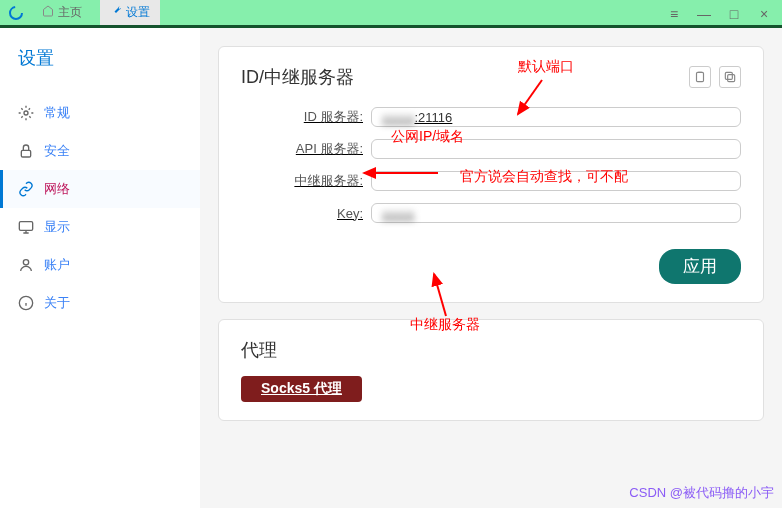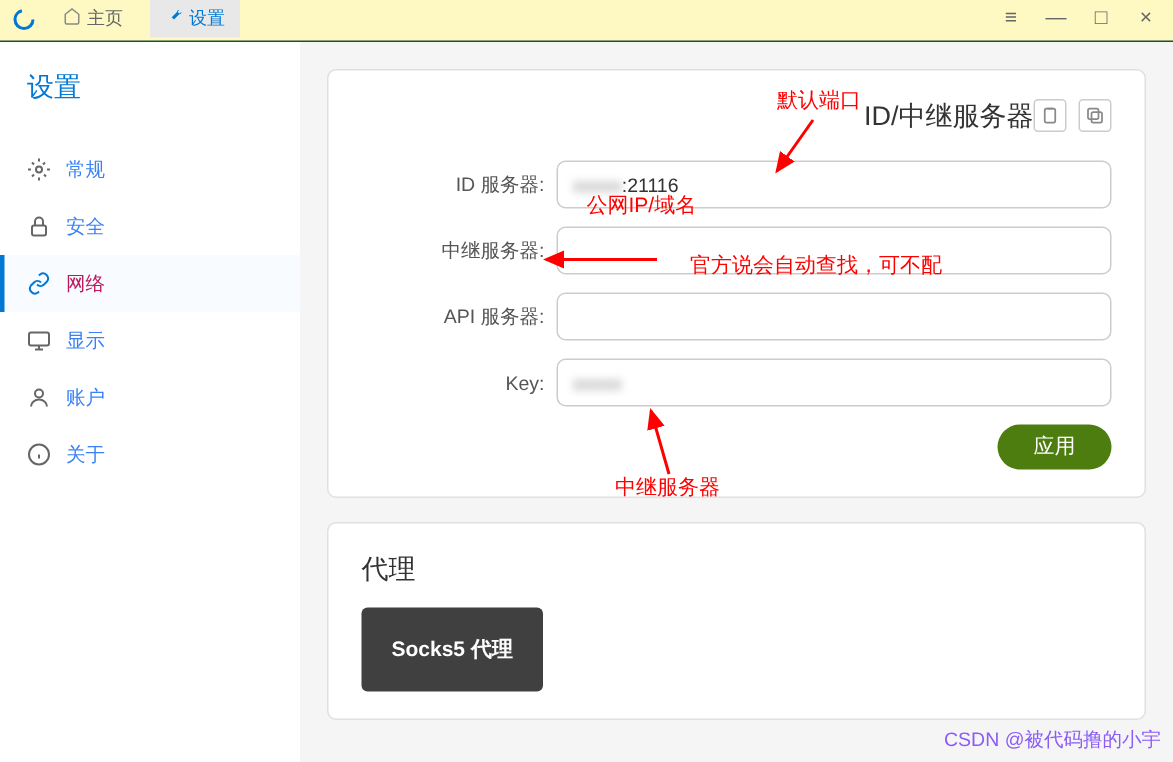--- a/index.html
+++ b/index.html
@@ -1,41 +1,41 @@
 <!DOCTYPE html>
 <html><head>
 <meta charset="utf-8">
 <style>
 * { margin: 0; padding: 0; box-sizing: border-box; font-family: "Microsoft YaHei", sans-serif; }
 body { width: 782px; height: 508px; background: #f5f5f5; position: relative; overflow: hidden; }
-.titlebar { height: 28px; background: #fef9c3; display: flex; align-items: flex-start; border-bottom: 1px solid #14532d; }
+.titlebar { height: 28px; background: #86efac; display: flex; align-items: flex-end; border-bottom: 3px solid #14532d; }
 .tb-left { display: flex; align-items: center; gap: 8px; padding-left: 8px; }
 .tb-logo { width: 16px; height: 16px; }
 .tab { display: flex; align-items: center; gap: 4px; padding: 4px 10px; font-size: 12px; color: #666; cursor: pointer; }
 .tab.active { background: #e8e8e8; color: #0078d4; }
 .tb-right { margin-left: auto; display: flex; gap: 2px; padding-right: 4px; }
 .tb-btn { width: 28px; height: 22px; display: flex; align-items: center; justify-content: center; cursor: pointer; color: #666; font-size: 14px; }
 .app { display: flex; height: calc(100% - 28px); }
 .sidebar { width: 200px; background: #fff; padding-top: 18px; }
 .sb-title { color: #0078d4; font-size: 18px; padding: 0 18px 24px; }
 .sb-item { display: flex; align-items: center; gap: 10px; padding: 10px 18px; font-size: 13px; color: #3b82f6; cursor: pointer; }
 .sb-item.active { color: #be185d; border-left: 3px solid #0078d4; padding-left: 15px; background: #f8fbff; }
 .sb-icon { width: 16px; height: 16px; display: flex; align-items: center; justify-content: center; }
 .content { flex: 1; padding: 18px; overflow: hidden; }
 .card { background: #fff; border: 1px solid #e0e0e0; border-radius: 6px; margin-bottom: 16px; padding: 18px 22px; position: relative; }
-.card-head { display: flex; align-items: center; margin-bottom: 18px; text-align: right; }
+.card-head { display: flex; align-items: center; margin-bottom: 18px; }
 .card-title { font-size: 18px; color: #333; flex: 1; }
 .head-icons { display: flex; gap: 8px; }
 .head-icon { width: 22px; height: 22px; border: 1px solid #ccc; border-radius: 3px; display: flex; align-items: center; justify-content: center; cursor: pointer; color: #888; }
-.row { display: flex; align-items: center; margin-bottom: 12px; }
+.row { display: flex; align-items: center; margin-bottom: 12px; text-decoration: underline; }
 .row-label { width: 130px; text-align: right; font-size: 13px; color: #555; padding-right: 8px; }
-.row-input { flex: 1; height: 32px; border: 1px solid #ccc; border-radius: 6px; padding: 0 10px; font-size: 13px; color: #333; }
+.row-input { flex: 1; height: 20px; border: 1px solid #ccc; border-radius: 6px; padding: 0 10px; font-size: 13px; color: #333; }
 .actions { display: flex; justify-content: flex-end; margin-top: 4px; }
-.btn-primary { background: #4d7c0f; color: #fff; border: none; border-radius: 16px; padding: 6px 24px; font-size: 14px; cursor: pointer; }
-.btn-socks { background: #404040; color: #fff; border: none; border-radius: 4px; padding: 19px 20px; font-size: 14px; font-weight: bold; cursor: pointer; }
+.btn-primary { background: #0f766e; color: #fff; border: none; border-radius: 16px; padding: 6px 24px; font-size: 17px; cursor: pointer; margin-top: 14px; }
+.btn-socks { background: #7f1d1d; color: #fff; border: none; border-radius: 4px; padding: 4px 20px; font-size: 14px; font-weight: bold; cursor: pointer; text-decoration: underline; }
 .annot { position: absolute; color: #ff0000; font-size: 14px; pointer-events: none; font-weight: 500; }
 .arrow { position: absolute; pointer-events: none; }
 .watermark { position: absolute; right: 8px; bottom: 6px; color: #8b5cf6; font-size: 13px; }
 .blur { filter: blur(3px); color: #888; }
 </style>
 </head>
 <body>
 
 <div class="titlebar">
   <div class="tb-left">
@@ -143,25 +143,25 @@
         </div>
       </div>
       <div class="row">
         <div class="row-label">ID 服务器:</div>
         <div class="row-input" style="display:flex;align-items:center;">
             <span class="blur">xxxxx</span>
             <span>:21116</span>
           </div>
       </div>
       <div class="row">
+        <div class="row-label">API 服务器:</div>
+        <input class="row-input" value="" style="">
+      </div>
+      <div class="row">
         <div class="row-label">中继服务器:</div>
-        <input class="row-input" value="" style="">
-      </div>
-      <div class="row">
-        <div class="row-label">API 服务器:</div>
         <input class="row-input" value="" style="">
       </div>
       <div class="row">
         <div class="row-label">Key:</div>
         <div class="row-input" style="display:flex;align-items:center;">
             <span class="blur">xxxxx</span>
           </div>
       </div>
       <div class="actions">
         <button class="btn-primary">应用</button>

